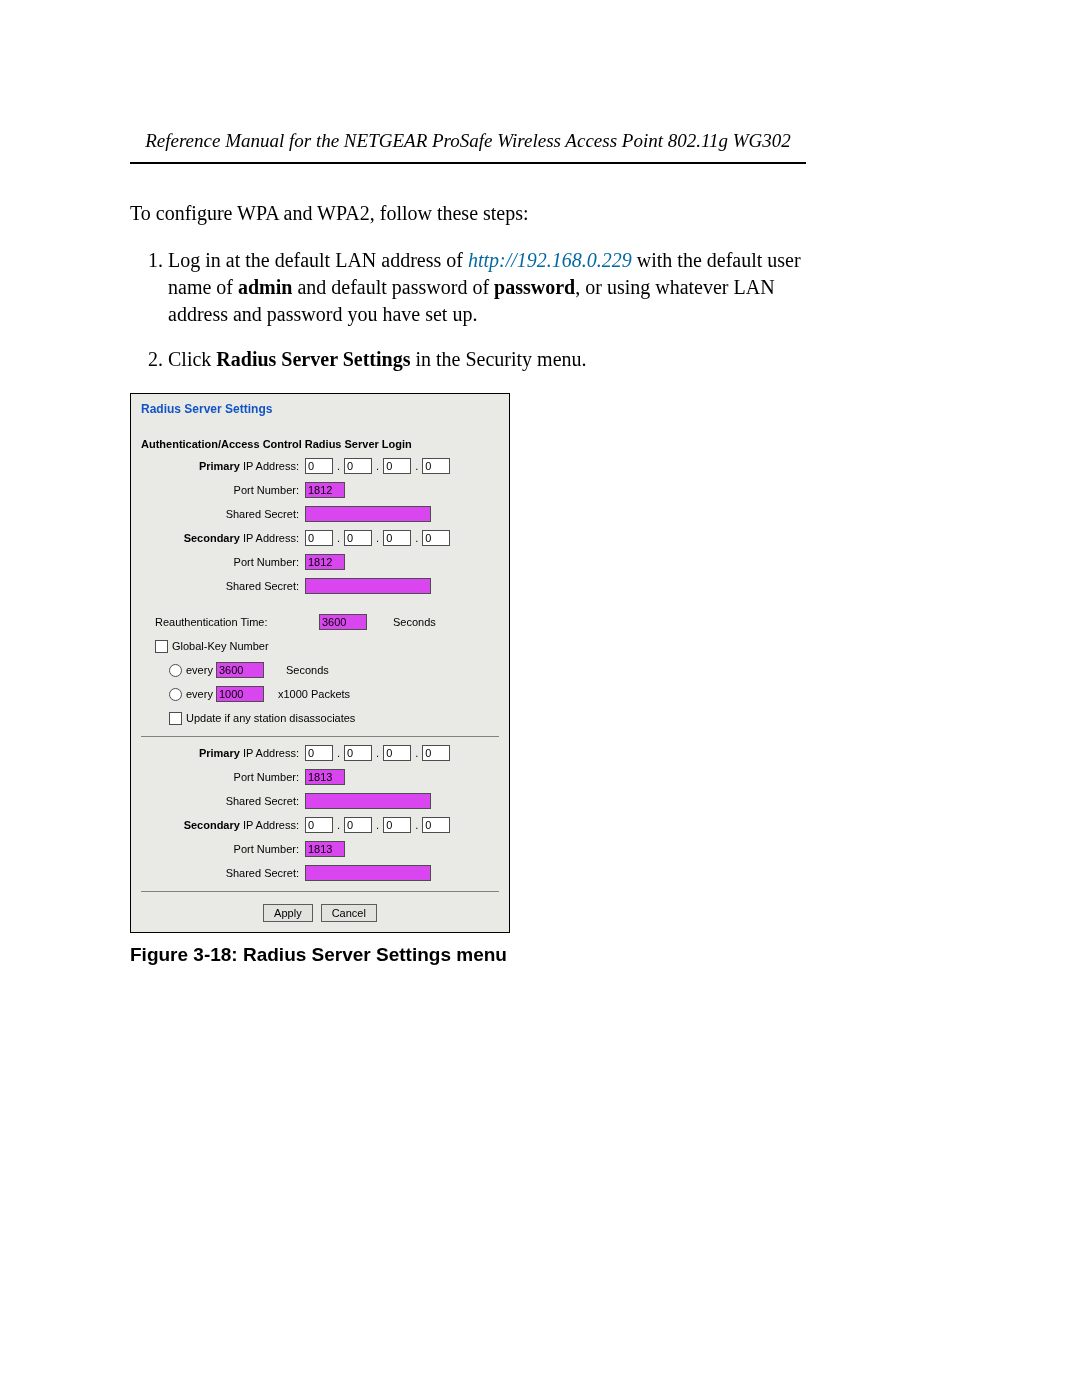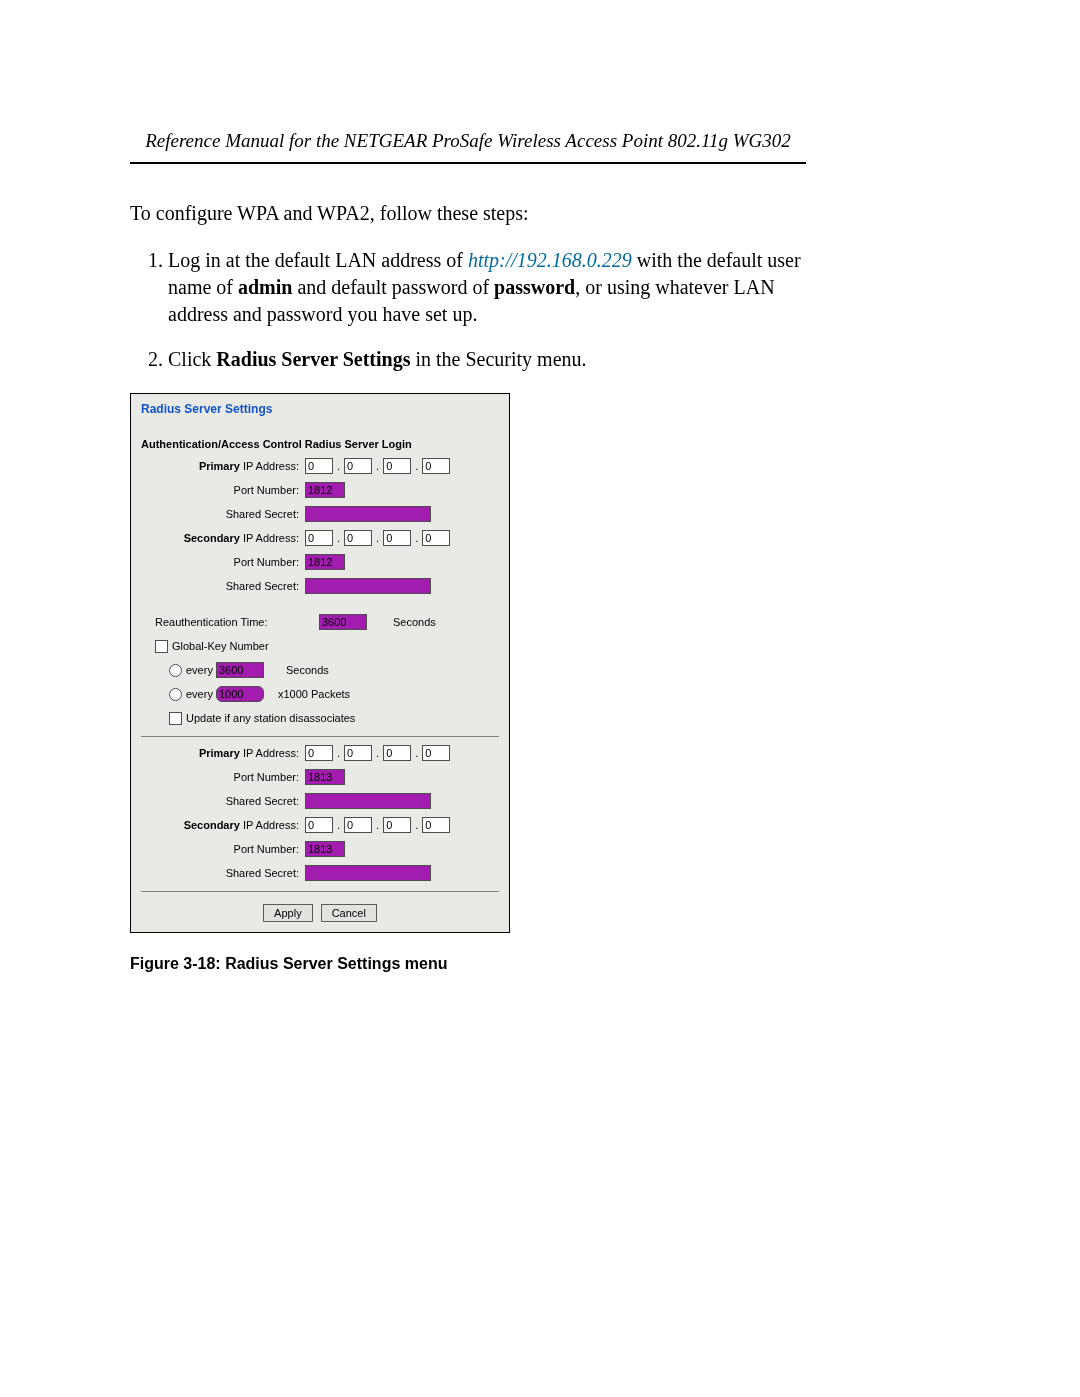--- a/index.html
+++ b/index.html
@@ -38,22 +38,22 @@
     margin-bottom: 18px;
   }
   a.lan {
     color: #0369a1;
     font-style: italic;
     text-decoration: none;
   }
   .figure-caption {
     font-family: Arial, Helvetica, sans-serif;
     font-weight: bold;
-    font-size: 16px;
-    margin-top: 22px;
+    font-size: 19px;
+    margin-top: 11px;
   }
   .footer {
     margin-top: 170px;
   }
   .footer-rule {
     border-top: 2px solid #000;
     margin-bottom: 8px;
   }
   .footer-row {
     display: flex;
@@ -114,21 +114,21 @@
     height: 14px;
     border: 1px solid #4d4d4d;
     background: #fff;
     font-size: 11px;
     font-family: Arial, Helvetica, sans-serif;
     padding: 0 2px;
   }
   input.txt {
     height: 14px;
     border: 1px solid #4d4d4d;
-    background: #a21caf;
+    background: #d946ef;
     font-size: 11px;
     font-family: Arial, Helvetica, sans-serif;
     padding: 0 2px;
   }
   .dot {
     font-size: 11px;
   }
   .chk, .rad {
     width: 11px;
     height: 11px;
@@ -249,21 +249,21 @@
     </div>
     <div class="sub-row">
       <span class="rad"></span>
       <span>every</span>&nbsp;
       <input class="txt" style="width: 42px;" value="3600">
       <span style="margin-left:22px">Seconds</span>
     </div>
     <div class="sub-row">
       <span class="rad"></span>
       <span>every</span>&nbsp;
-      <input class="txt" style="width: 42px; border-radius: 6px;" value="1000">
+      <input class="txt" style="width: 42px;" value="1000">
       <span style="margin-left:14px">x1000 Packets</span>
     </div>
     <div class="sub-row">
       <span class="chk"></span>
       <span>Update if any station disassociates</span>
     </div>
 
     <div class="divider"></div>
 
 

